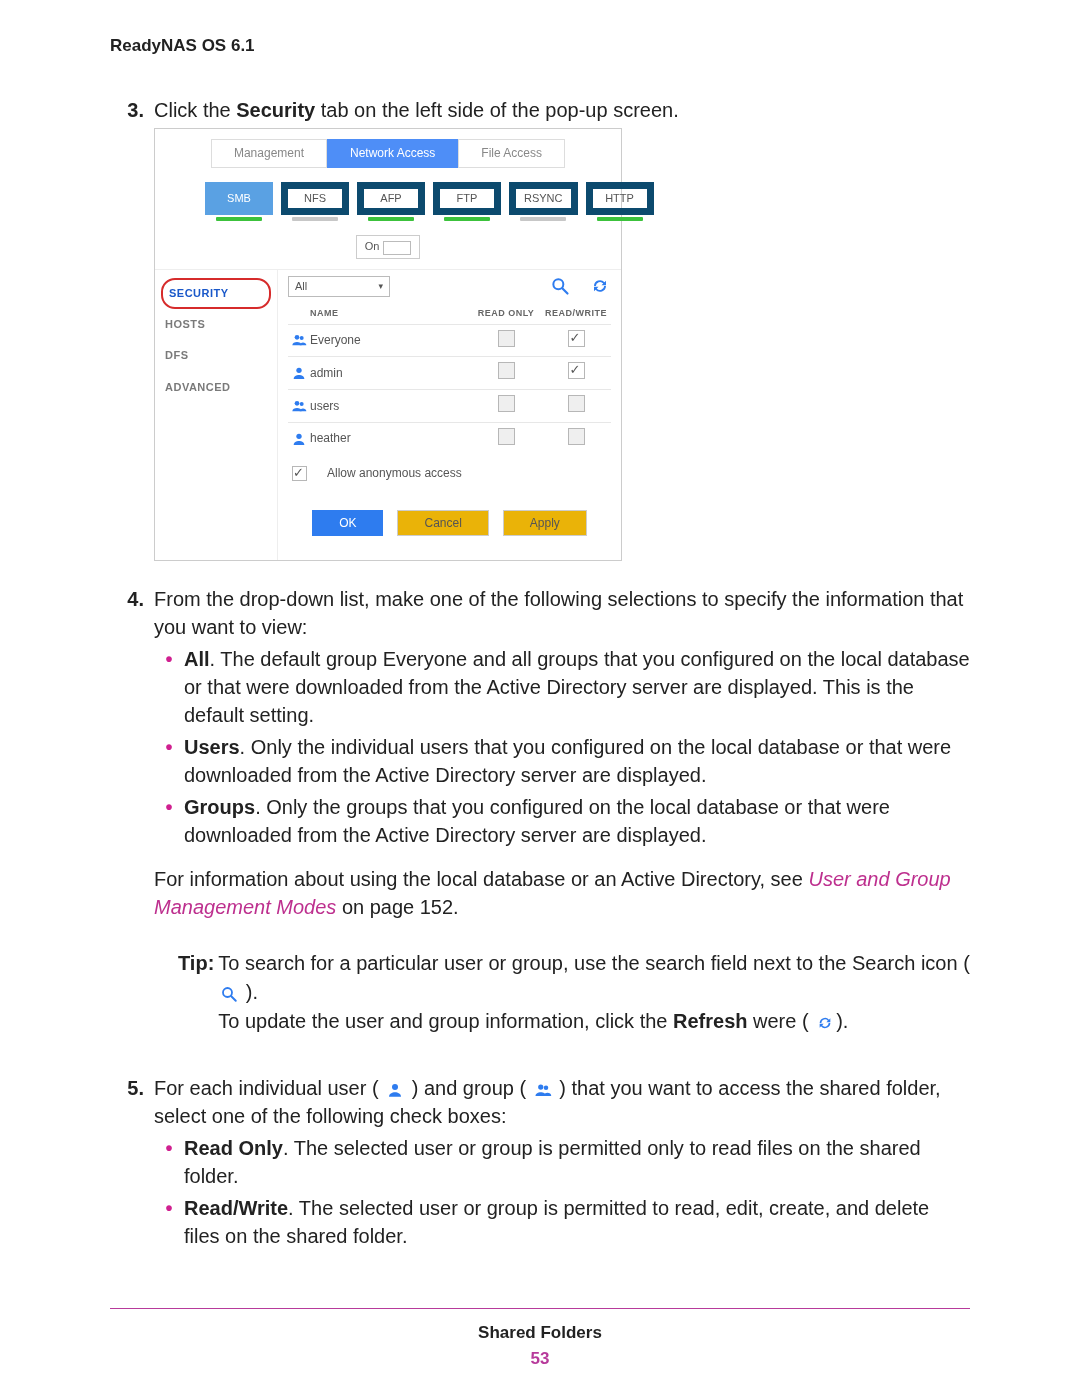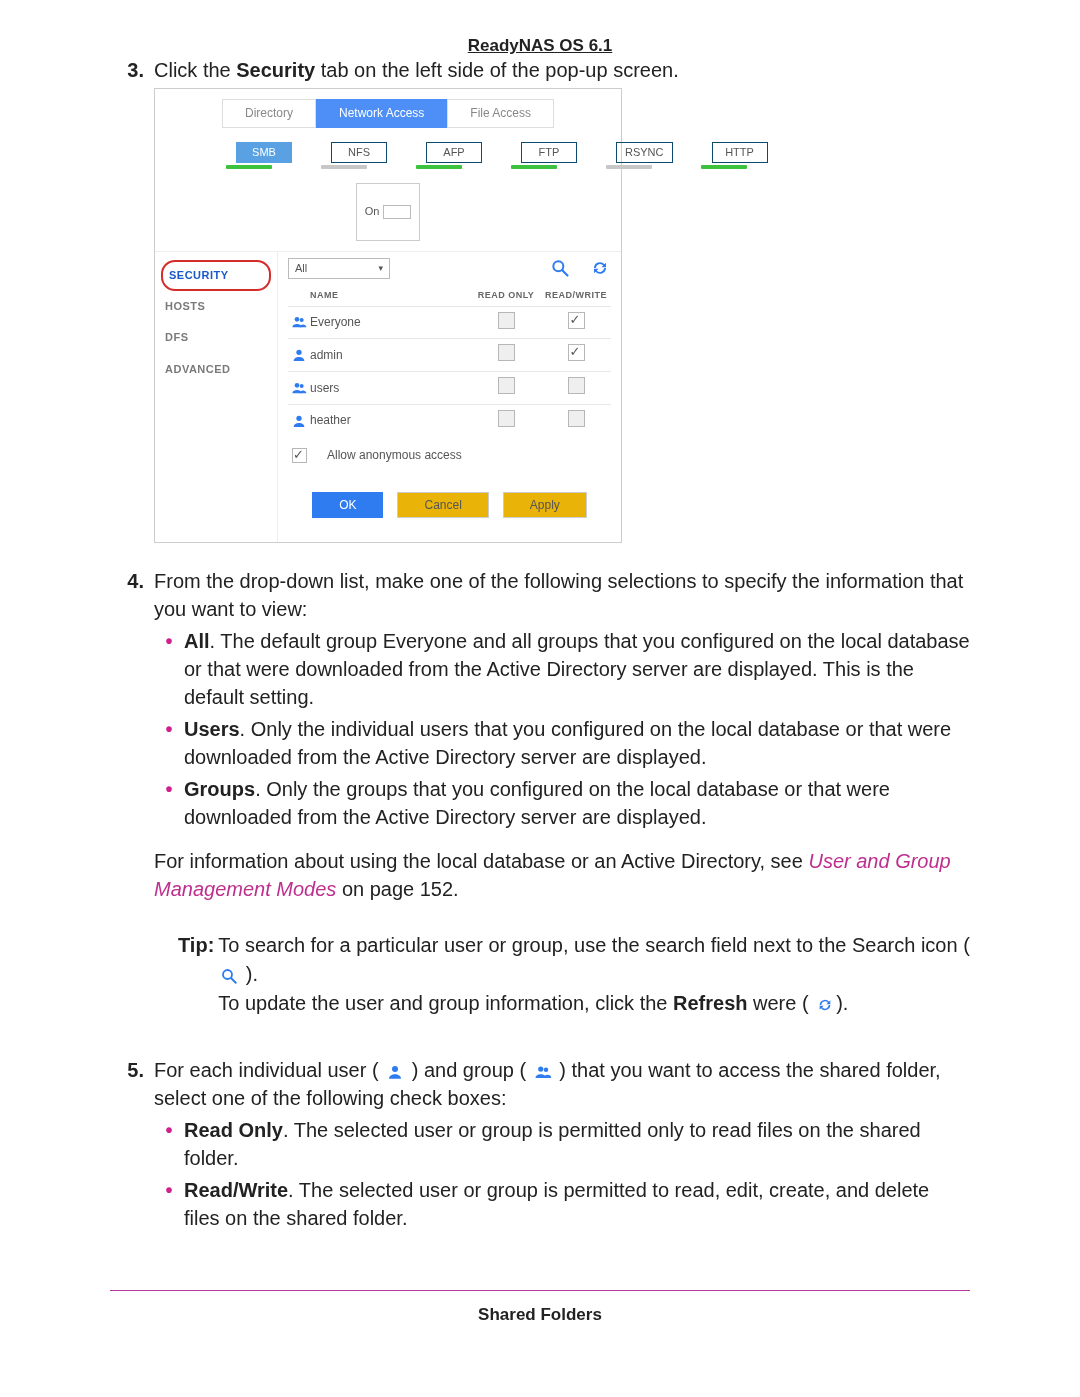--- a/index.html
+++ b/index.html
@@ -10,25 +10,24 @@
     color: #222;
   }
   .page {
     width: 1080px;
     min-height: 1397px;
     box-sizing: border-box;
     padding: 30px 110px 40px 110px;
     position: relative;
   }
   .hdr {
-    text-align: center;
     font-size: 17px;
     font-weight: bold;
+    margin-bottom: 40px;
     margin-top: 6px;
-    text-decoration: underline;
   }
   .step {
     display: flex;
     font-size: 20px;
     line-height: 1.4;
     margin-bottom: 10px;
   }
   .step .num {
     width: 34px;
     flex: 0 0 34px;
@@ -104,28 +103,28 @@
   }
   .proto-row {
     display: flex;
     gap: 8px;
     padding: 10px 24px 6px 50px;
   }
   .proto {
     display: flex; flex-direction: column; align-items: center;
     font-size: 11px;
   }
-  .proto .lbl { padding: 2px 8px; border: 1px solid #0c4a6e; min-width: 38px; text-align: center; margin-left: 31px; }
+  .proto .lbl { padding: 2px 8px; border: 7px solid #0c4a6e; min-width: 38px; text-align: center; }
   .proto .lbl.on { background: #5aa1e3; color: #fff; border-color: #5aa1e3; }
   .proto .bar  { width: 46px; height: 4px; margin-top: 2px; background: #3cc23c; border-radius: 1px; }
   .proto .bar.off { background: #c7c7c7; }
   .toggle-row { text-align: center; padding: 8px 0 10px 0; }
   .toggle {
-    display: inline-flex; align-items: center; gap: 4px;
-    border: 1px solid #ccc; padding: 20px 8px; font-size: 11px;
+    display: inline-flex; align-items: flex-end; gap: 4px;
+    border: 1px solid #ccc; padding: 3px 8px; font-size: 11px;
   }
   .toggle .sw { width: 26px; height: 12px; border: 1px solid #bbb; display: inline-block; }
   .shot-body { display: flex; border-top: 1px solid #eee; }
   .side {
     width: 110px;
     border-right: 1px solid #eee;
     padding: 8px 6px;
   }
   .side .s-item {
     font-size: 11px;
@@ -192,21 +191,21 @@
   <div class="hdr">ReadyNAS OS 6.1</div>
 
   <div class="step">
     <div class="num">3.</div>
     <div class="body">
       <span>Click the </span><b>Security</b><span> tab on the left side of the pop-up screen.</span>
 
       
       <div class="shot">
         <div class="tabrow">
-          <div class="tab">Directory</div>
+          <div class="tab">Management</div>
           <div class="tab active">Network Access</div>
           <div class="tab">File Access</div>
         </div>
         <div class="proto-row">
           <div class="proto">
               <span class="lbl on">SMB</span>
               <span class="bar"></span>
             </div>
           <div class="proto">
               <span class="lbl">NFS</span>
@@ -406,14 +405,15 @@
         <div class="bitem">
           <div class="dot">•</div>
           <div class="txt"><b>Read/Write</b><span>. The selected user or group is permitted to read, edit, create, and delete files on the shared folder.</span></div>
         </div>
       </div>
     </div>
   </div>
 
   <div class="footer-rule">
     <div class="footer-title">Shared Folders</div>
+    <div class="footer-page">53</div>
   </div>
 </div>
 
 </body></html>

